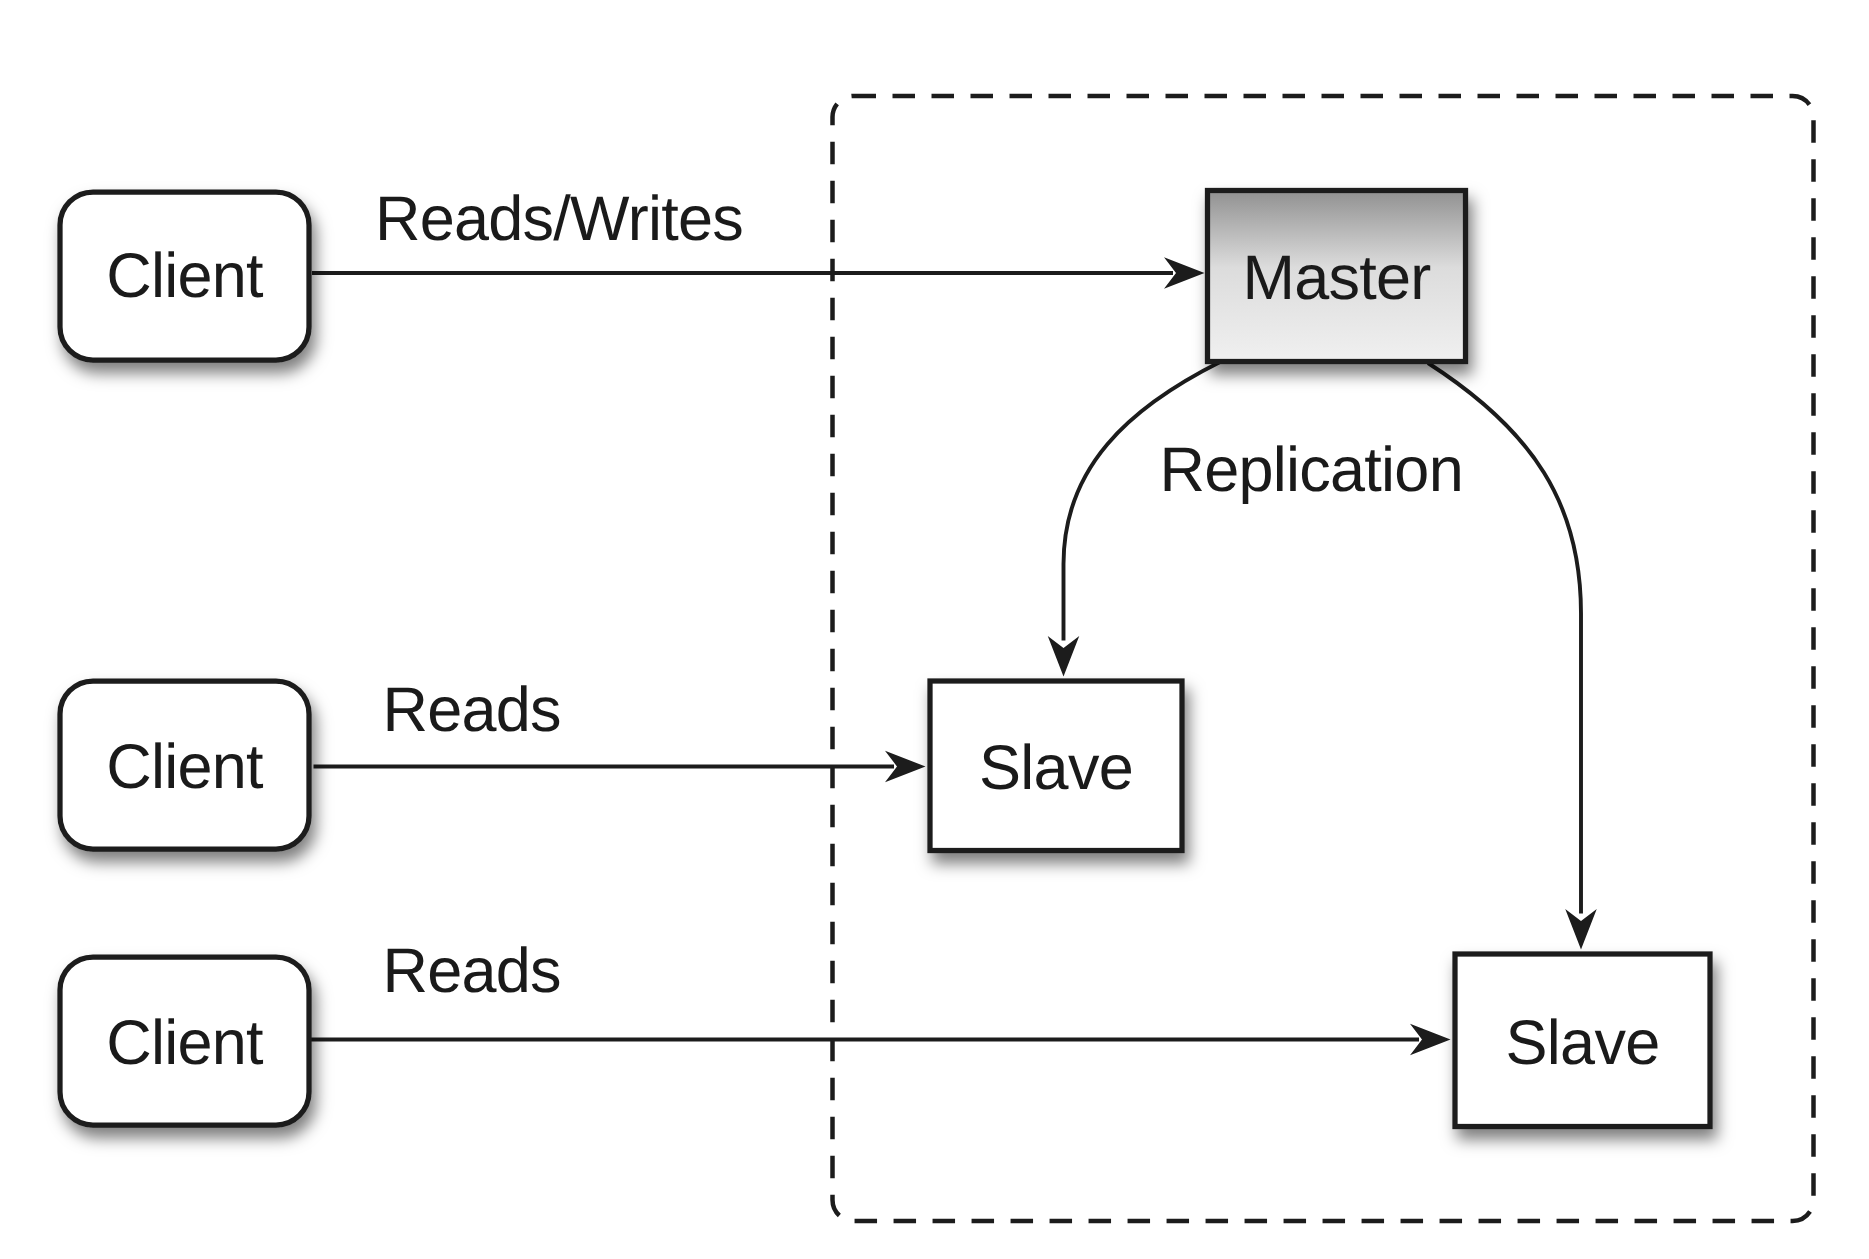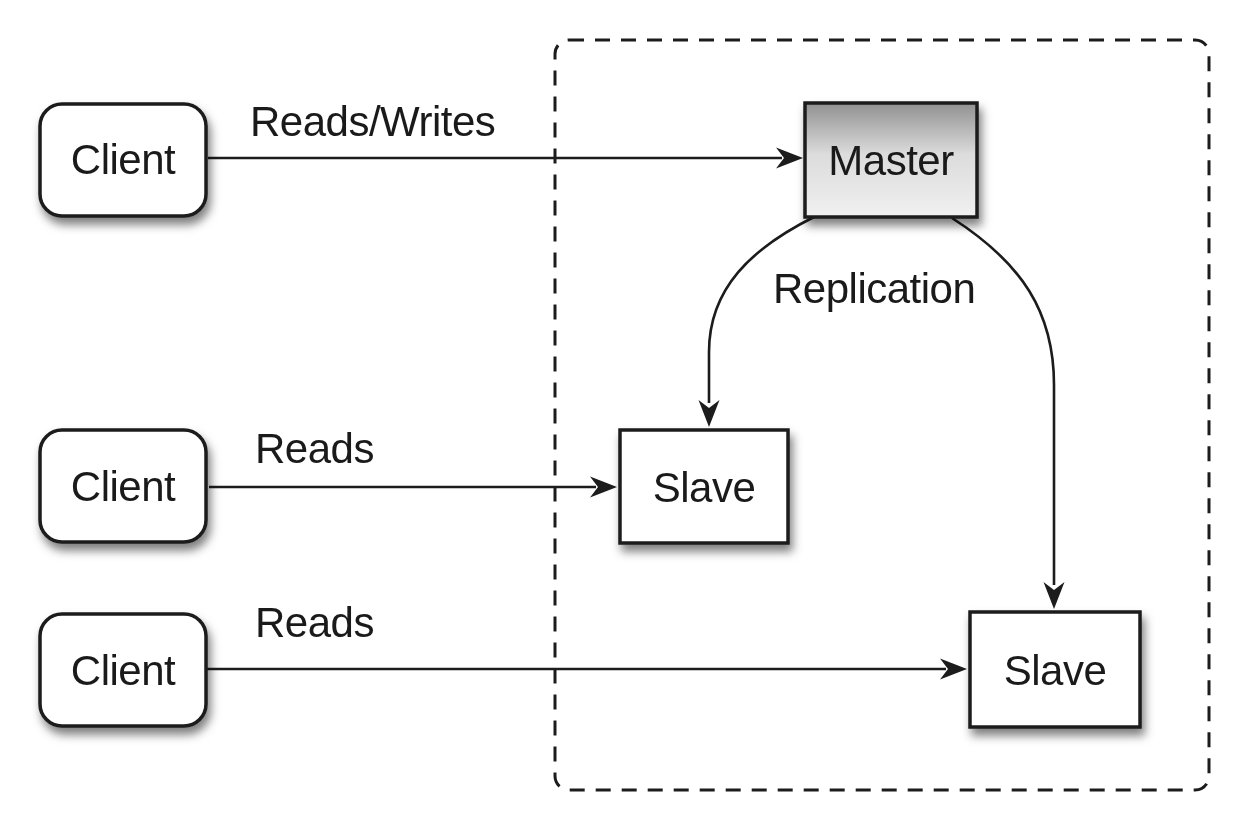--- a/index.html
+++ b/index.html
@@ -8,20 +8,21 @@
     background: var(--background, #ffffff);
     width: 1246px;
     height: 839px;
     overflow: hidden;
     font-family: "Liberation Sans", sans-serif;
   }
   .diagram-wrap {
     position: relative;
     width: 1246px;
     height: 632px;
+    margin-top: 24px;
   }
   svg { display: block; }
 
   .node-box {
     fill: var(--node-fill, #ffffff);
     stroke: var(--stroke, #1c1c1c);
     stroke-width: 3.5;
   }
   .master-box {
     stroke: var(--stroke, #1c1c1c);

